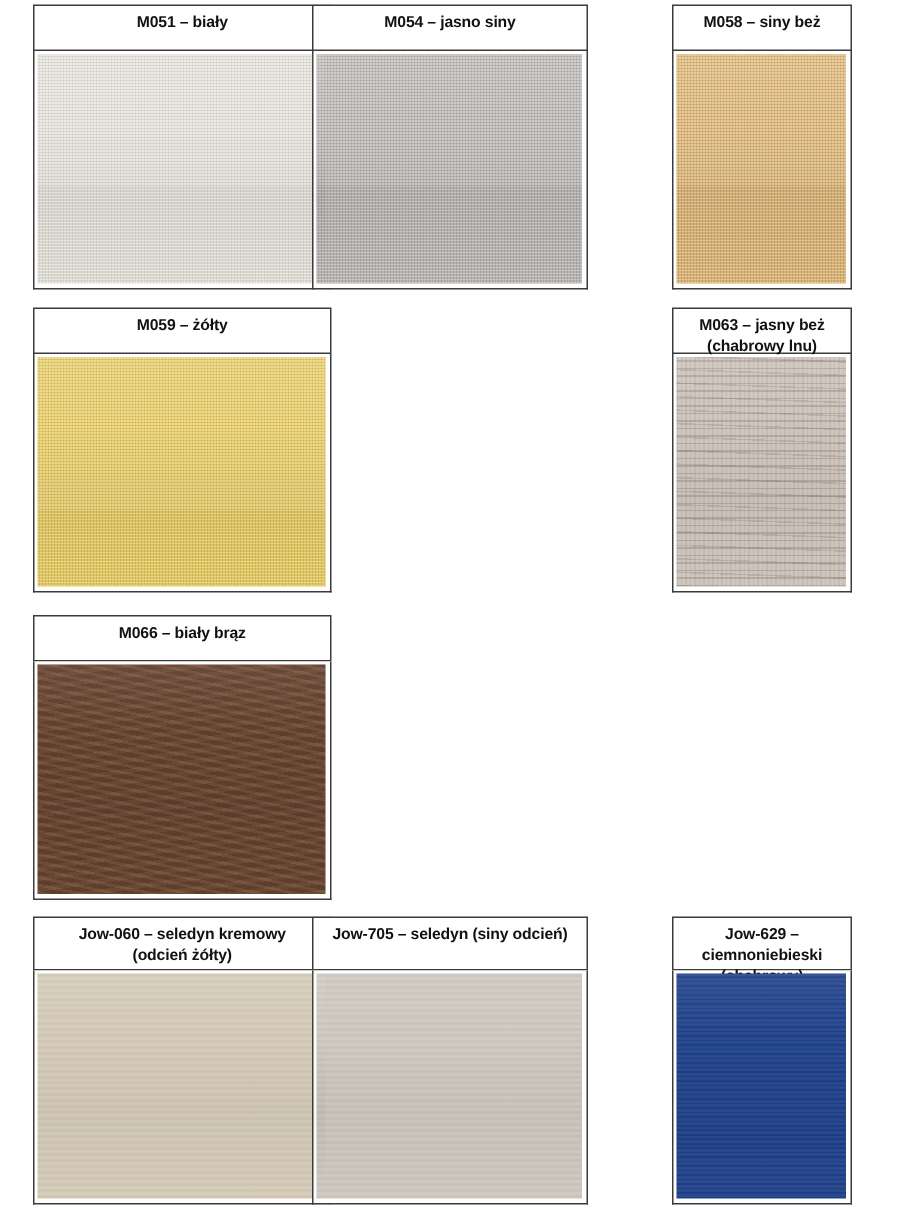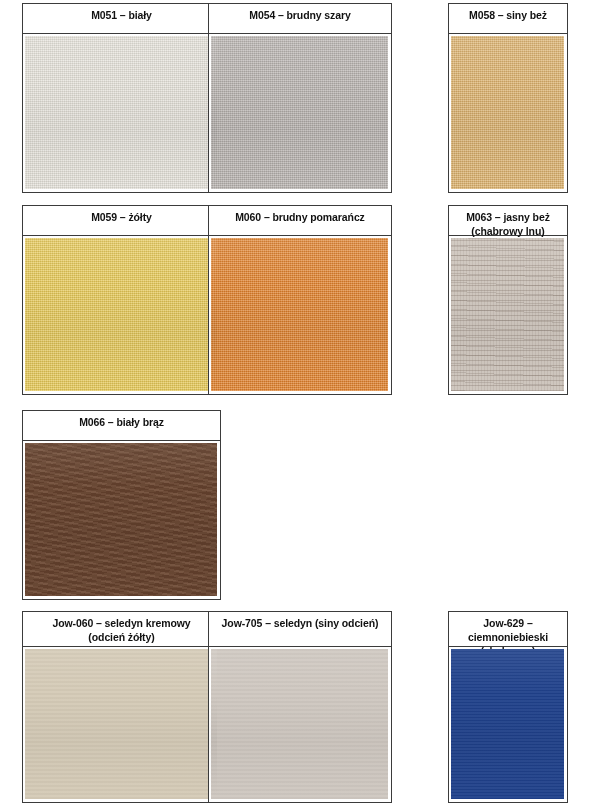--- a/index.html
+++ b/index.html
@@ -150,21 +150,21 @@
   <div class="swatch-row row-1">
 
     <div class="swatch-card col-1">
       <div class="swatch-label label-1line">M051 – biały</div>
       <div class="swatch-frame h-tall">
         <div class="swatch-fill tex-weave shade" style="background-color: rgb(228, 225, 216);"></div>
       </div>
     </div>
 
     <div class="swatch-card col-2">
-      <div class="swatch-label label-1line">M054 – brudny szary</div>
+      <div class="swatch-label label-1line">M054 – jasno siny</div>
       <div class="swatch-frame h-tall">
         <div class="swatch-fill tex-weave shade" style="background-color: rgb(182, 177, 173);"></div>
       </div>
     </div>
 
     <div class="swatch-card col-3">
       <div class="swatch-label label-1line">M058 – siny beż</div>
       <div class="swatch-frame h-tall">
         <div class="swatch-fill tex-weave shade" style="background-color: rgb(219, 176, 106);"></div>
       </div>
@@ -174,26 +174,20 @@
 
   <div class="swatch-row row-2">
 
     <div class="swatch-card col-1">
       <div class="swatch-label label-1line">M059 – żółty</div>
       <div class="swatch-frame h-tall">
         <div class="swatch-fill tex-weave shade" style="background-color: rgb(230, 200, 85);"></div>
       </div>
     </div>
 
-    <div class="swatch-card col-2">
-      <div class="swatch-label label-1line">M060 – brudny pomarańcz</div>
-      <div class="swatch-frame h-tall">
-        <div class="swatch-fill tex-weave shade" style="background-color: rgb(224, 127, 41);"></div>
-      </div>
-    </div>
 
     <div class="swatch-card col-3">
       <div class="swatch-label label-1line">M063 – jasny beż (chabrowy lnu)</div>
       <div class="swatch-frame h-tall">
         <div class="swatch-fill tex-linen shade" style="background-color: rgb(207, 199, 191);"></div>
       </div>
     </div>
 
   </div>
 

